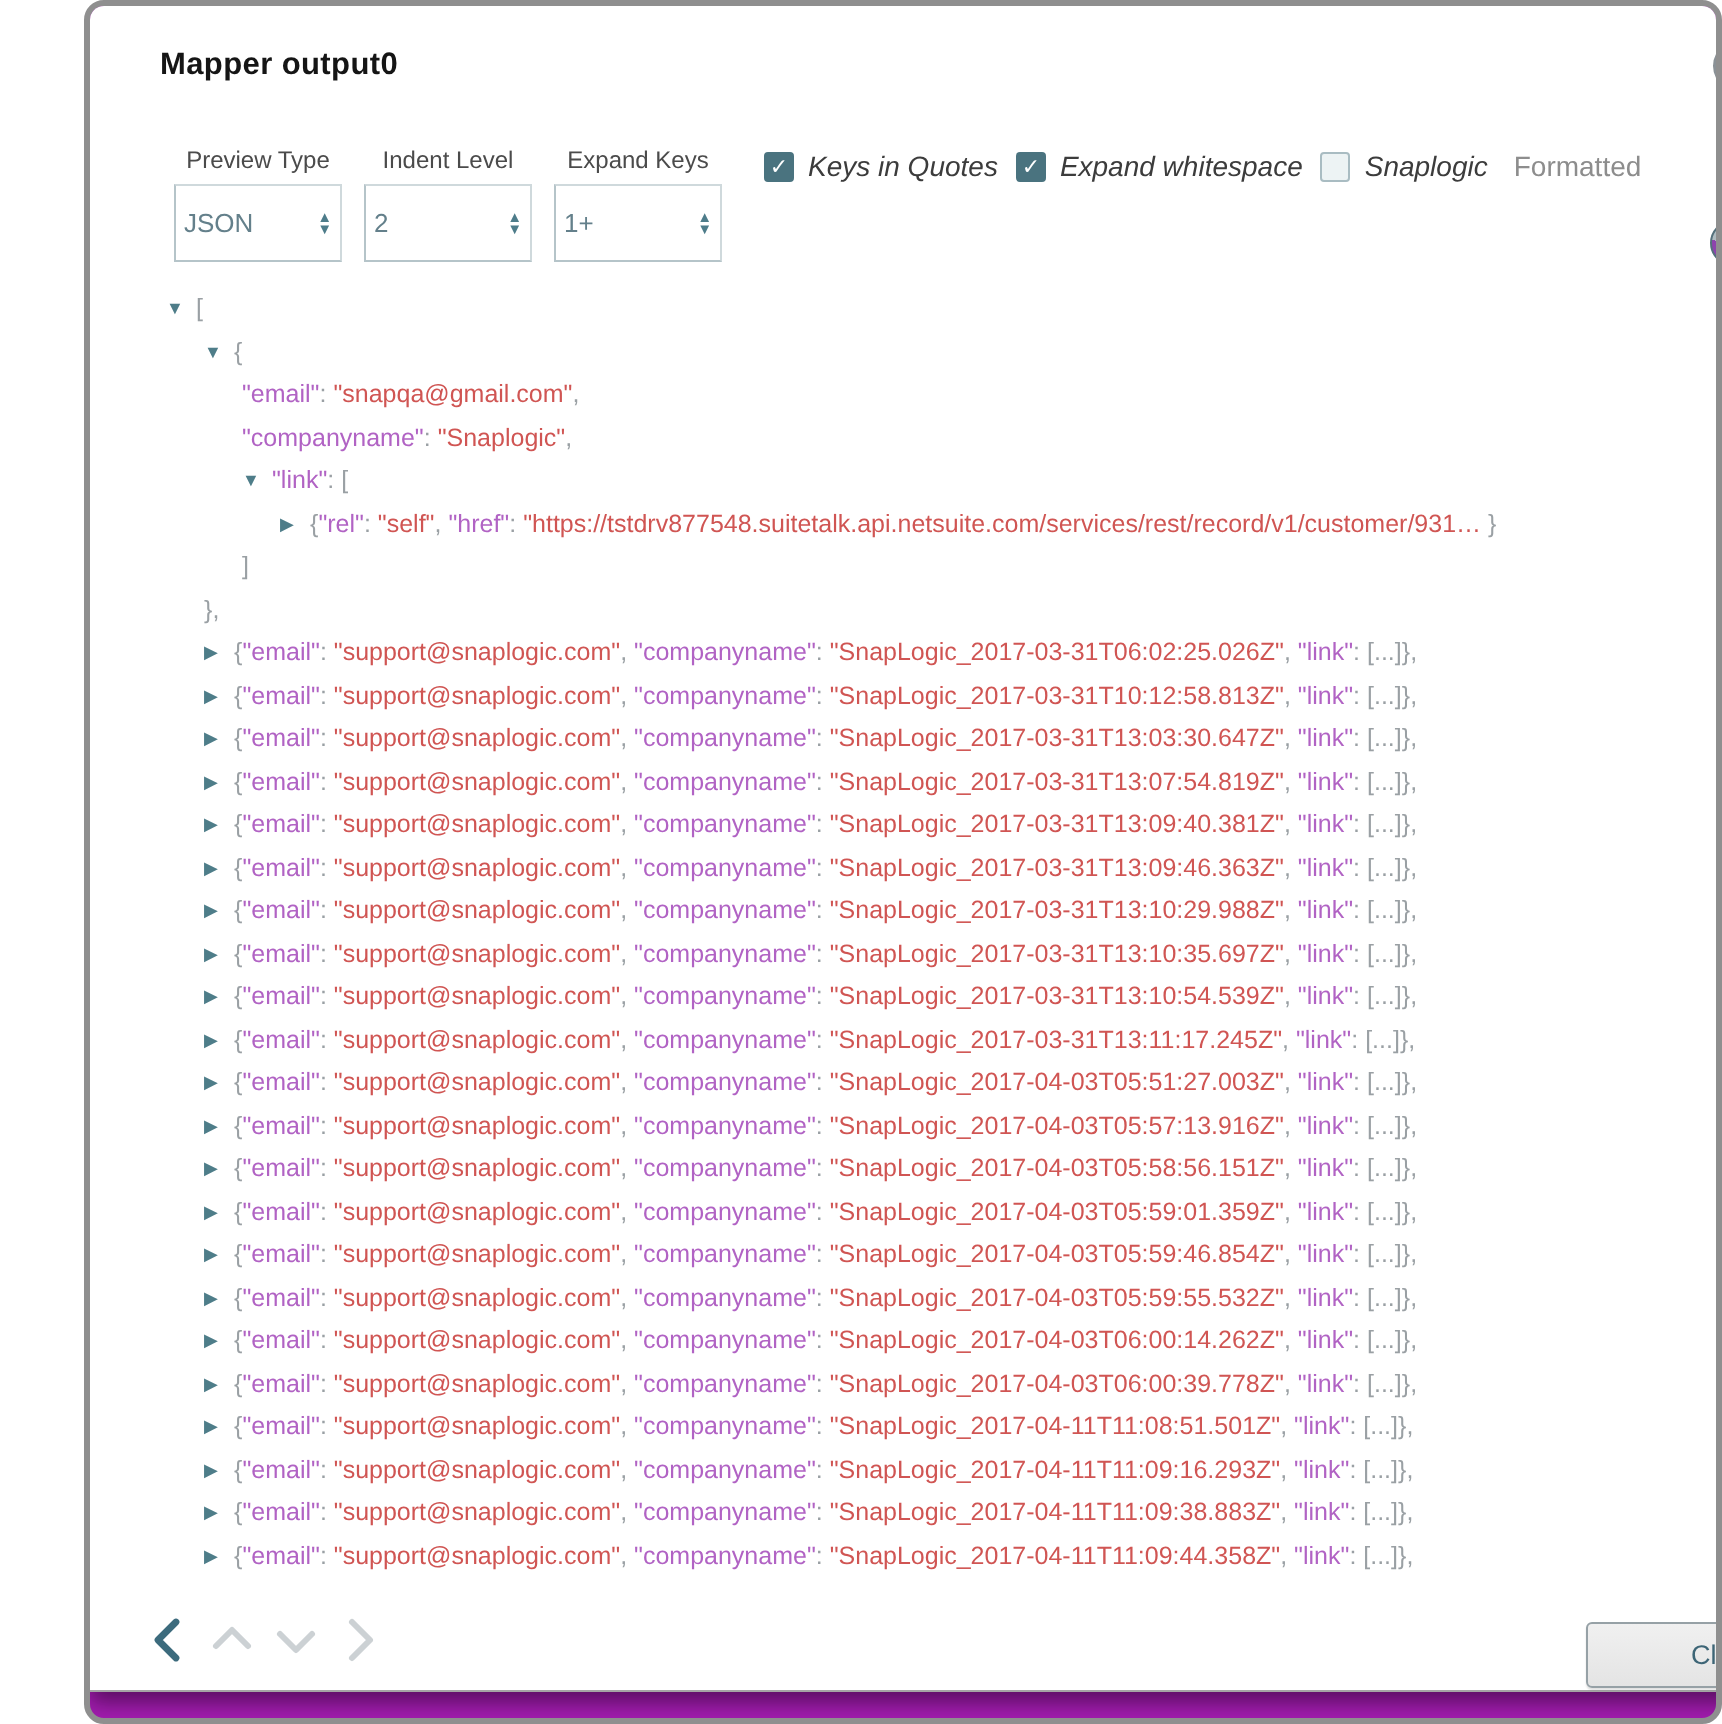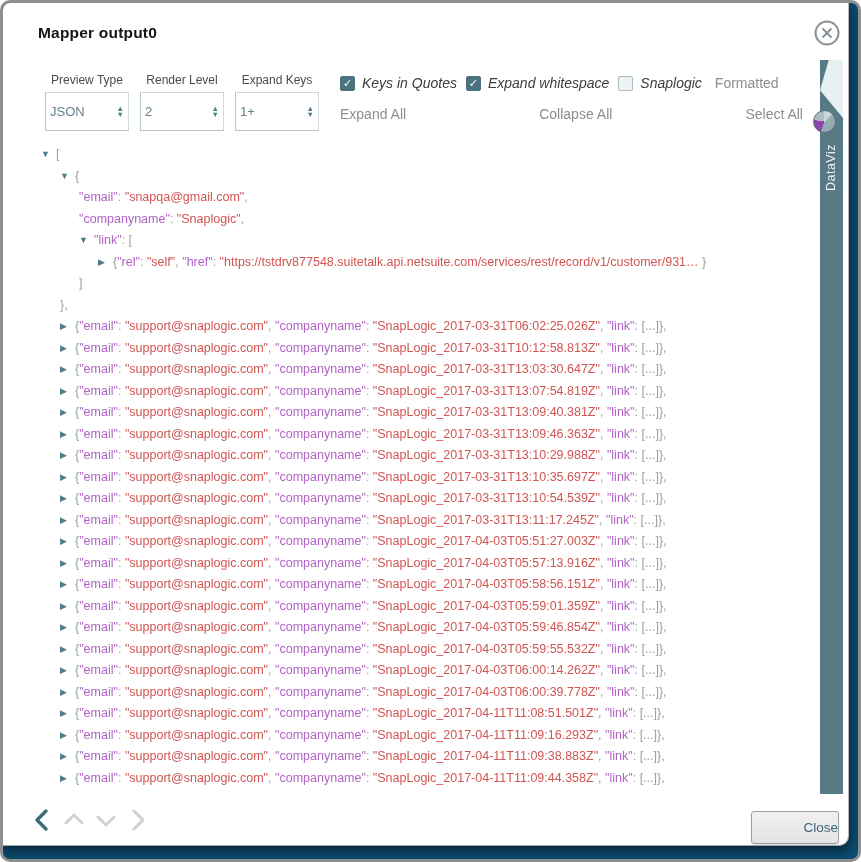--- a/index.html
+++ b/index.html
@@ -1,17 +1,17 @@
 <!DOCTYPE html>
 <html><head>
 <meta charset="utf-8">
 <style>
   * { box-sizing: border-box; margin: 0; padding: 0; }
   html, body { width: 861px; height: 862px; background: #ffffff; font-family: "Liberation Sans", sans-serif; }
-  .window { position: absolute; inset: 0; background: #0c4a6e; border: 3px solid #8f8f8f; border-radius: 10px; overflow: hidden; }
+  .window { position: absolute; inset: 0; background: #a21caf; border: 3px solid #8f8f8f; border-radius: 10px; overflow: hidden; margin-left: 42px; }
   .dialog { position: absolute; left: 0; top: 0; width: 846px; height: 843px; background: #ffffff;
             border-right: 1px solid #b9b9b9; border-bottom: 1px solid #a5a5a5; border-radius: 0 0 10px 0;
             box-shadow: 0 6px 10px rgba(0,0,0,0.38), 4px 0 8px rgba(0,0,0,0.12); }
 
   
   .title { position: absolute; left: 35px; top: 21px; font-size: 15.5px; font-weight: 700; color: #151515; letter-spacing: .2px; }
   .close-x { position: absolute; left: 809px; top: 15px; width: 30px; height: 30px; cursor: pointer; }
 
   
   .selects { position: absolute; left: 42px; top: 70px; display: flex; gap: 11px; }
@@ -77,21 +77,21 @@
 
     <div class="selects">
       <div class="sel-group">
         <div class="sel-label">Preview Type</div>
         <div class="sel-box">
           <span class="sel-value">JSON</span>
           <span class="spinner">▲<br>▼</span>
         </div>
       </div>
       <div class="sel-group">
-        <div class="sel-label">Render Level</div>
+        <div class="sel-label">Indent Level</div>
         <div class="sel-box">
           <span class="sel-value">2</span>
           <span class="spinner">▲<br>▼</span>
         </div>
       </div>
       <div class="sel-group">
         <div class="sel-label">Expand Keys</div>
         <div class="sel-box">
           <span class="sel-value">1+</span>
           <span class="spinner">▲<br>▼</span>
@@ -107,25 +107,20 @@
         </div>
         <div class="cb-item">
           <span class="cb checked">✓</span>
           <span class="cb-label">Expand whitespace</span>
         </div>
         <div class="cb-item">
           <span class="cb">✓</span>
           <span class="cb-label">Snaplogic</span>
         </div>
         <span class="dl-link">Formatted</span>
-      </div>
-      <div class="link-row">
-        <span>Expand All</span>
-        <span>Collapse All</span>
-        <span>Select All</span>
       </div>
     </div>
 
     <div class="tree" id="tree">
         <div class="line" style="padding-left:38px"><span class="tri">▼</span><span class="p">[</span></div>
         <div class="line" style="padding-left:57px"><span class="tri">▼</span><span class="p">{</span></div>
         <div class="line" style="padding-left:76px"><span class="k">"email"</span><span class="p">:&nbsp;</span><span class="v">"snapqa@gmail.com"</span><span class="p">,</span></div>
         <div class="line" style="padding-left:76px"><span class="k">"companyname"</span><span class="p">:&nbsp;</span><span class="v">"Snaplogic"</span><span class="p">,</span></div>
         <div class="line" style="padding-left:76px"><span class="tri">▼</span><span class="k">"link"</span><span class="p">:&nbsp;</span><span class="p">[</span></div>
         <div class="line" style="padding-left:95px"><span class="tri">▶</span><span class="p">{</span><span class="k">"rel"</span><span class="p">:&nbsp;</span><span class="v">"self"</span><span class="p">,&nbsp;</span><span class="k">"href"</span><span class="p">:&nbsp;</span><span class="v">"https://tstdrv877548.suitetalk.api.netsuite.com/services/rest/record/v1/customer/931…</span><span class="p">&nbsp;}</span></div>

